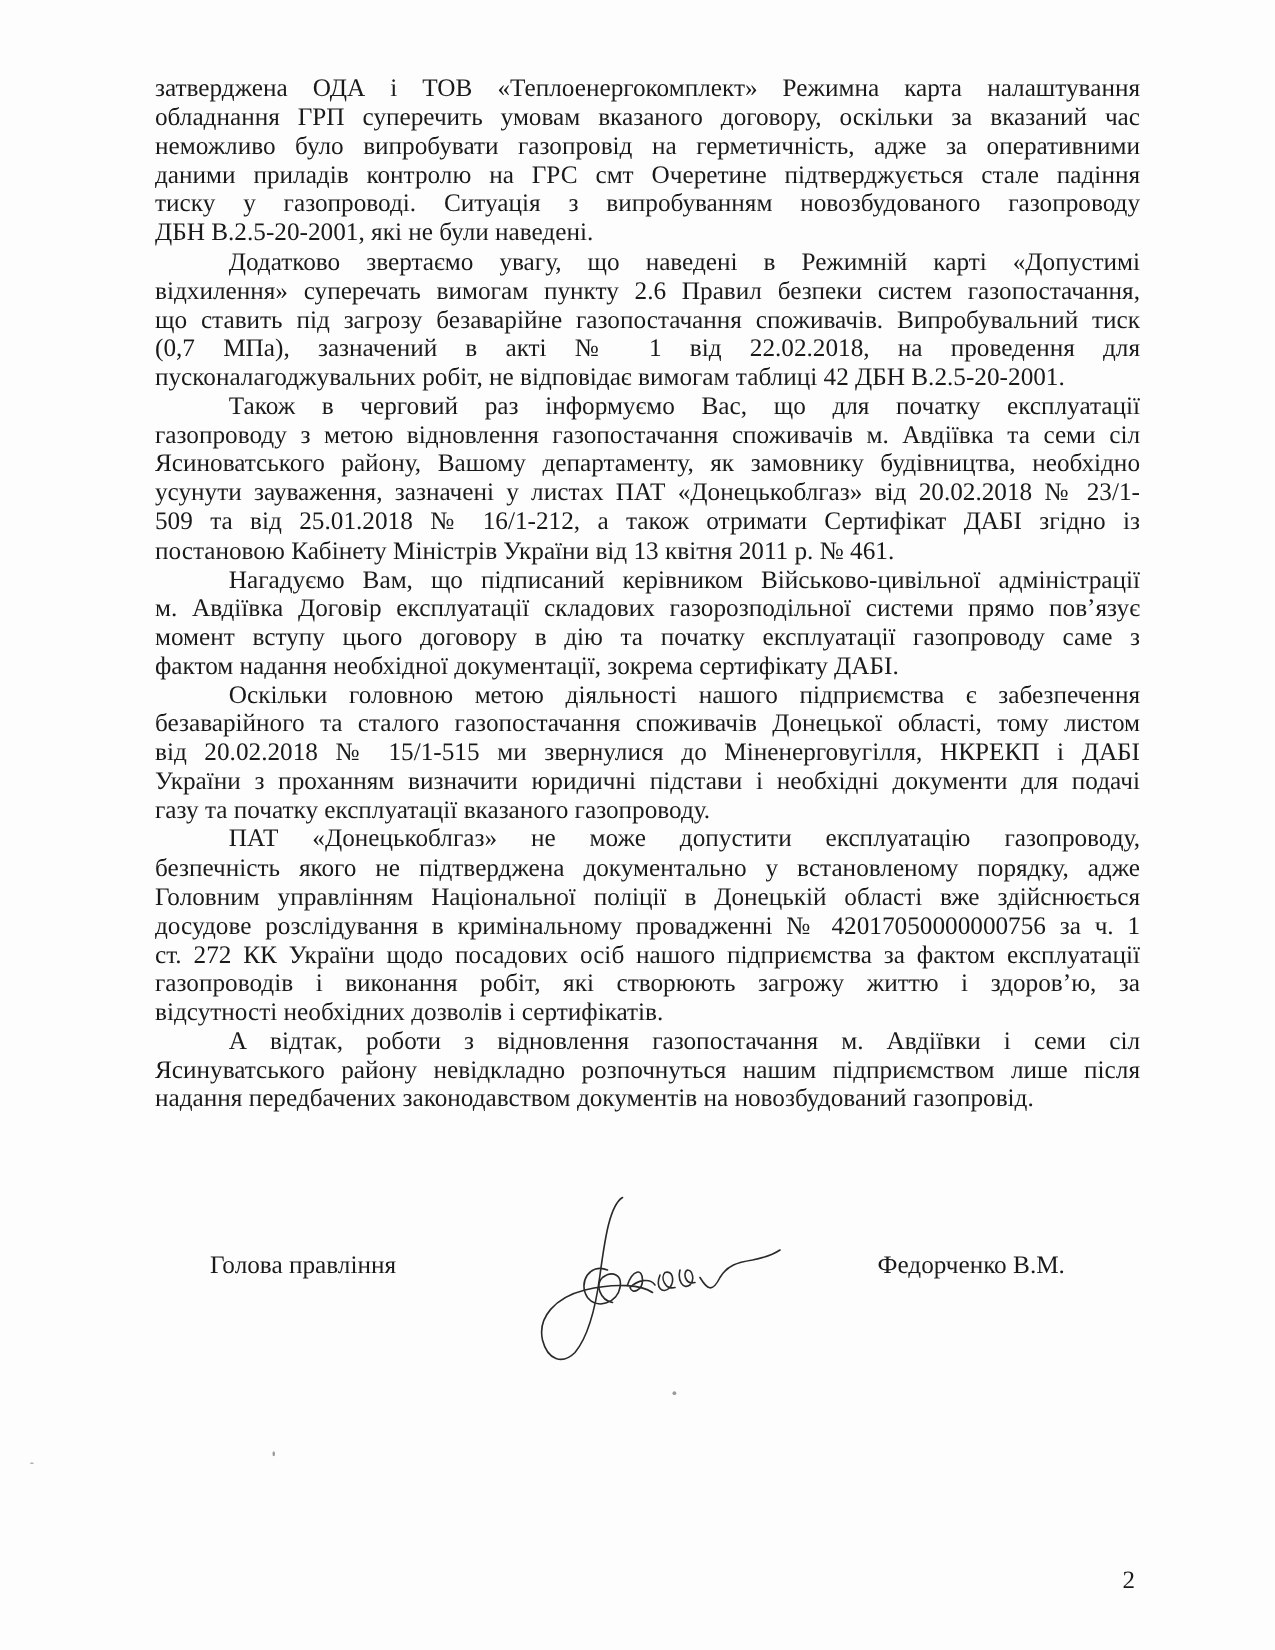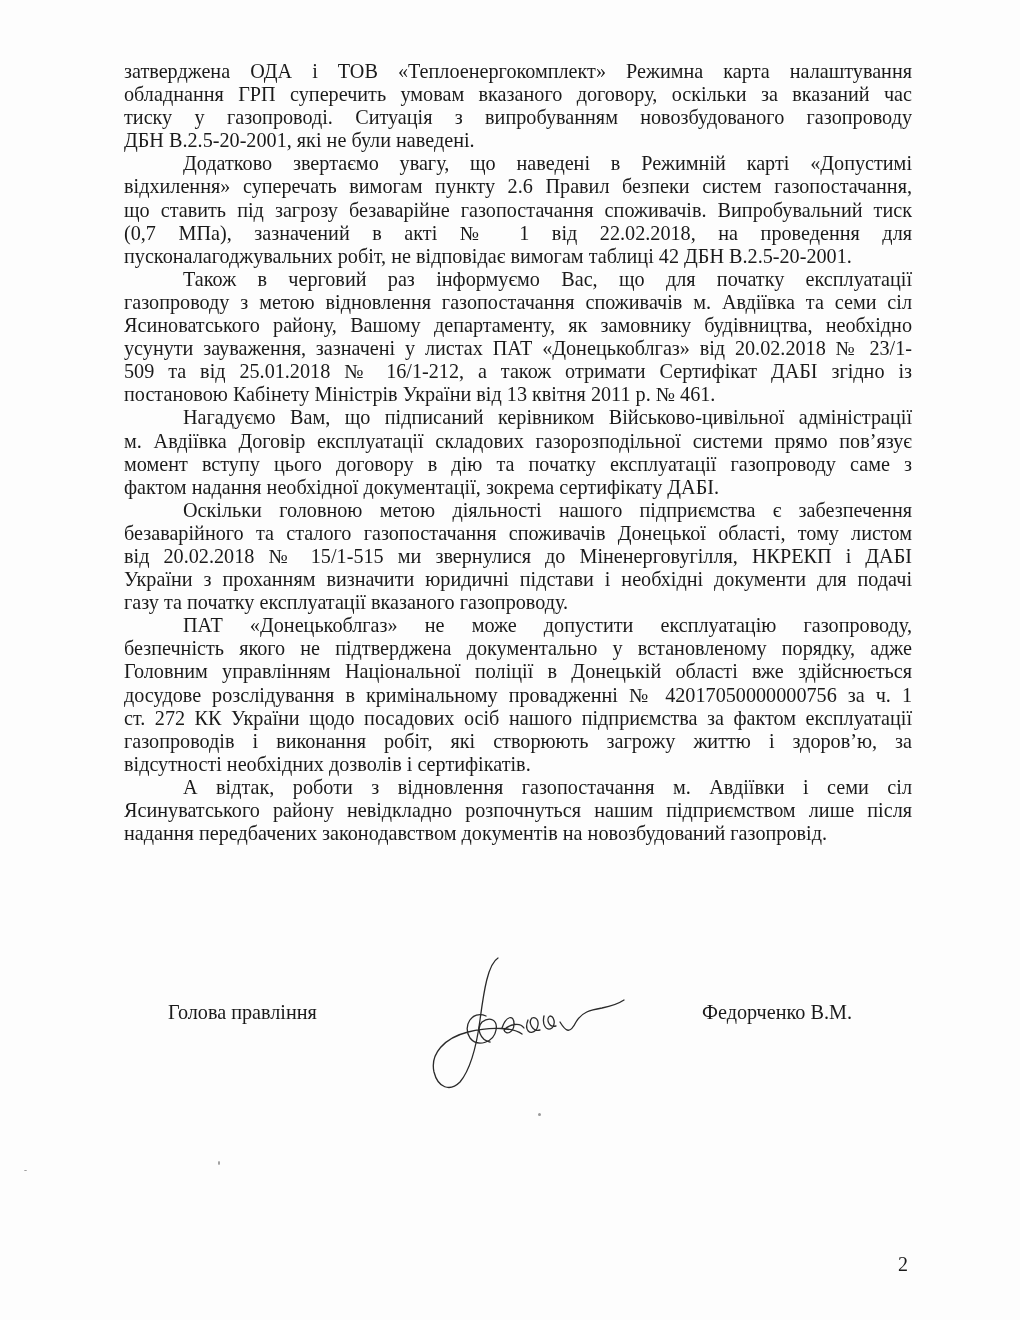--- a/index.html
+++ b/index.html
@@ -93,20 +93,22 @@
 </head>
 <body>
 
 <div class="page">
 
   <div class="body-text">
 
     <div class="para">
       <span class="line">затверджена ОДА і ТОВ «Теплоенергокомплект» Режимна карта налаштування</span>
       <span class="line">обладнання ГРП суперечить умовам вказаного договору, оскільки за вказаний час</span>
+      <span class="line">неможливо було випробувати газопровід на герметичність, адже за оперативними</span>
+      <span class="line">даними приладів контролю на ГРС смт Очеретине підтверджується стале падіння</span>
       <span class="line">тиску у газопроводі. Ситуація з випробуванням новозбудованого газопроводу</span>
       <span class="line last">ДБН В.2.5-20-2001, які не були наведені.</span>
     </div>
 
     <div class="para">
       <span class="line indent">Додатково звертаємо увагу, що наведені в Режимній карті «Допустимі</span>
       <span class="line">відхилення» суперечать вимогам пункту 2.6 Правил безпеки систем газопостачання,</span>
       <span class="line">що ставить під загрозу безаварійне газопостачання споживачів. Випробувальний тиск</span>
       <span class="line">(0,7 МПа), зазначений в акті № 1 від 22.02.2018, на проведення для</span>
       <span class="line last">пусконалагоджувальних робіт, не відповідає вимогам таблиці 42 ДБН В.2.5-20-2001.</span>

